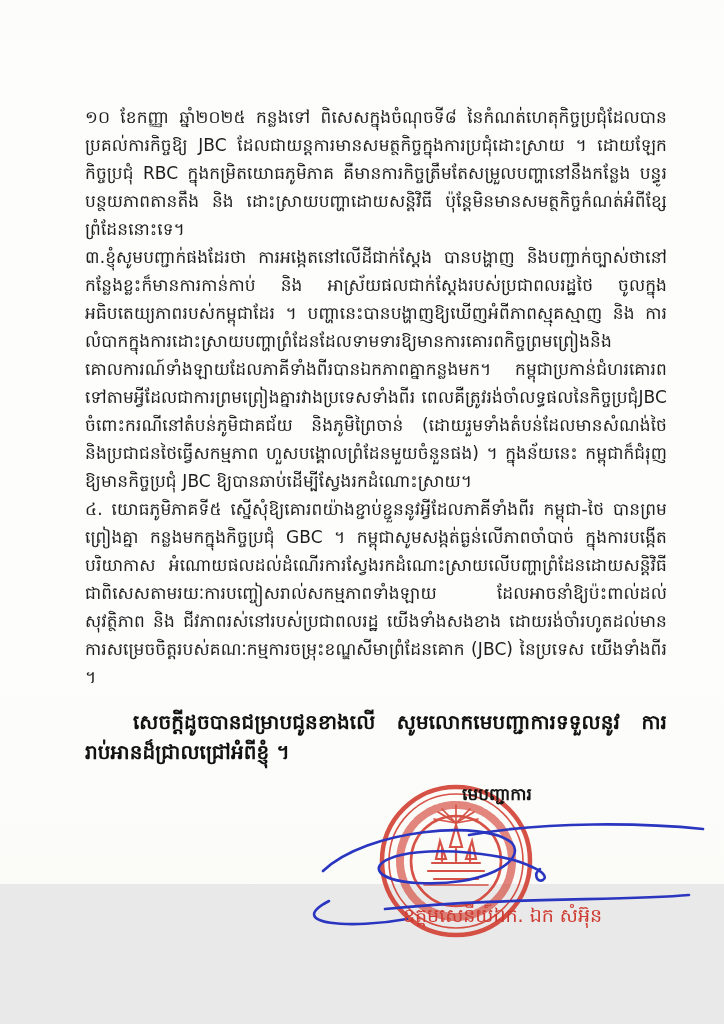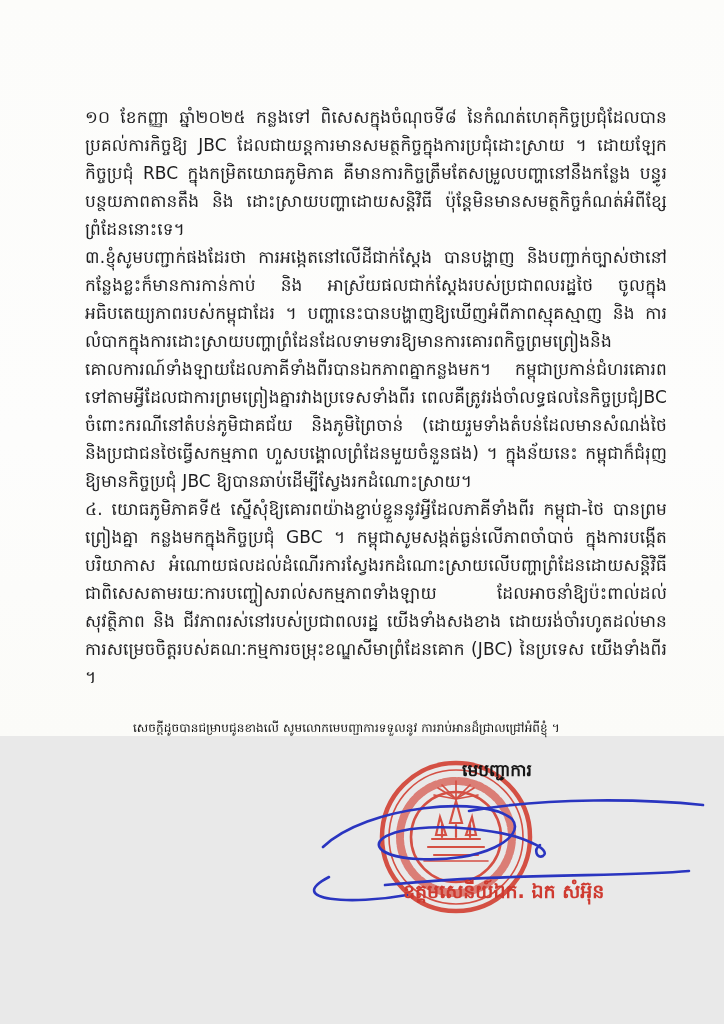--- a/index.html
+++ b/index.html
@@ -2,38 +2,38 @@
 <html><head>
 <meta charset="utf-8">
 <style>
   html,body{margin:0;padding:0;}
   body{
     width:724px;height:1024px;overflow:hidden;
     background:#e9e9e9;
     font-family:"DejaVu Sans",sans-serif;
   }
   .page{
-    position:relative;width:724px;height:736px;
+    position:relative;width:724px;height:884px;
     background:linear-gradient(180deg,#fcfcfa 0%,#fdfdfc 60%,#fbfbf8 100%);
     box-sizing:border-box;
     padding:103px 57px 0 85px;
     color:#1d1d1f;
   }
   .body-text p{
     margin:0;
     font-size:17px;
     line-height:28px;
     text-align:justify;
     letter-spacing:.1px;
     word-break:break-word;
   }
   .body-text p.closing{
-    margin-top:22px;
-    font-weight:normal;
-    font-size:12px;
+    margin-top:16px;
+    font-weight:bold;
+    font-size:20px;
     line-height:30px;
     text-indent:48px;
     color:#111;
   }
   .sig-area{
     position:relative;
     height:235px;
     margin-top:8px;
   }
   .seal{
@@ -52,21 +52,21 @@
     left:377px;top:8px;
     font-size:17px;
     font-weight:bold;
     color:#141414;
     white-space:nowrap;
   }
   .sig-name{
     position:absolute;
     left:318px;top:128px;
     font-size:19px;
-    font-weight:bold;
+    font-weight:normal;
     color:#cf3a30;
     white-space:nowrap;
   }
 </style>
 </head>
 <body>
 
 <div class="page">
   <div class="body-text">
 

